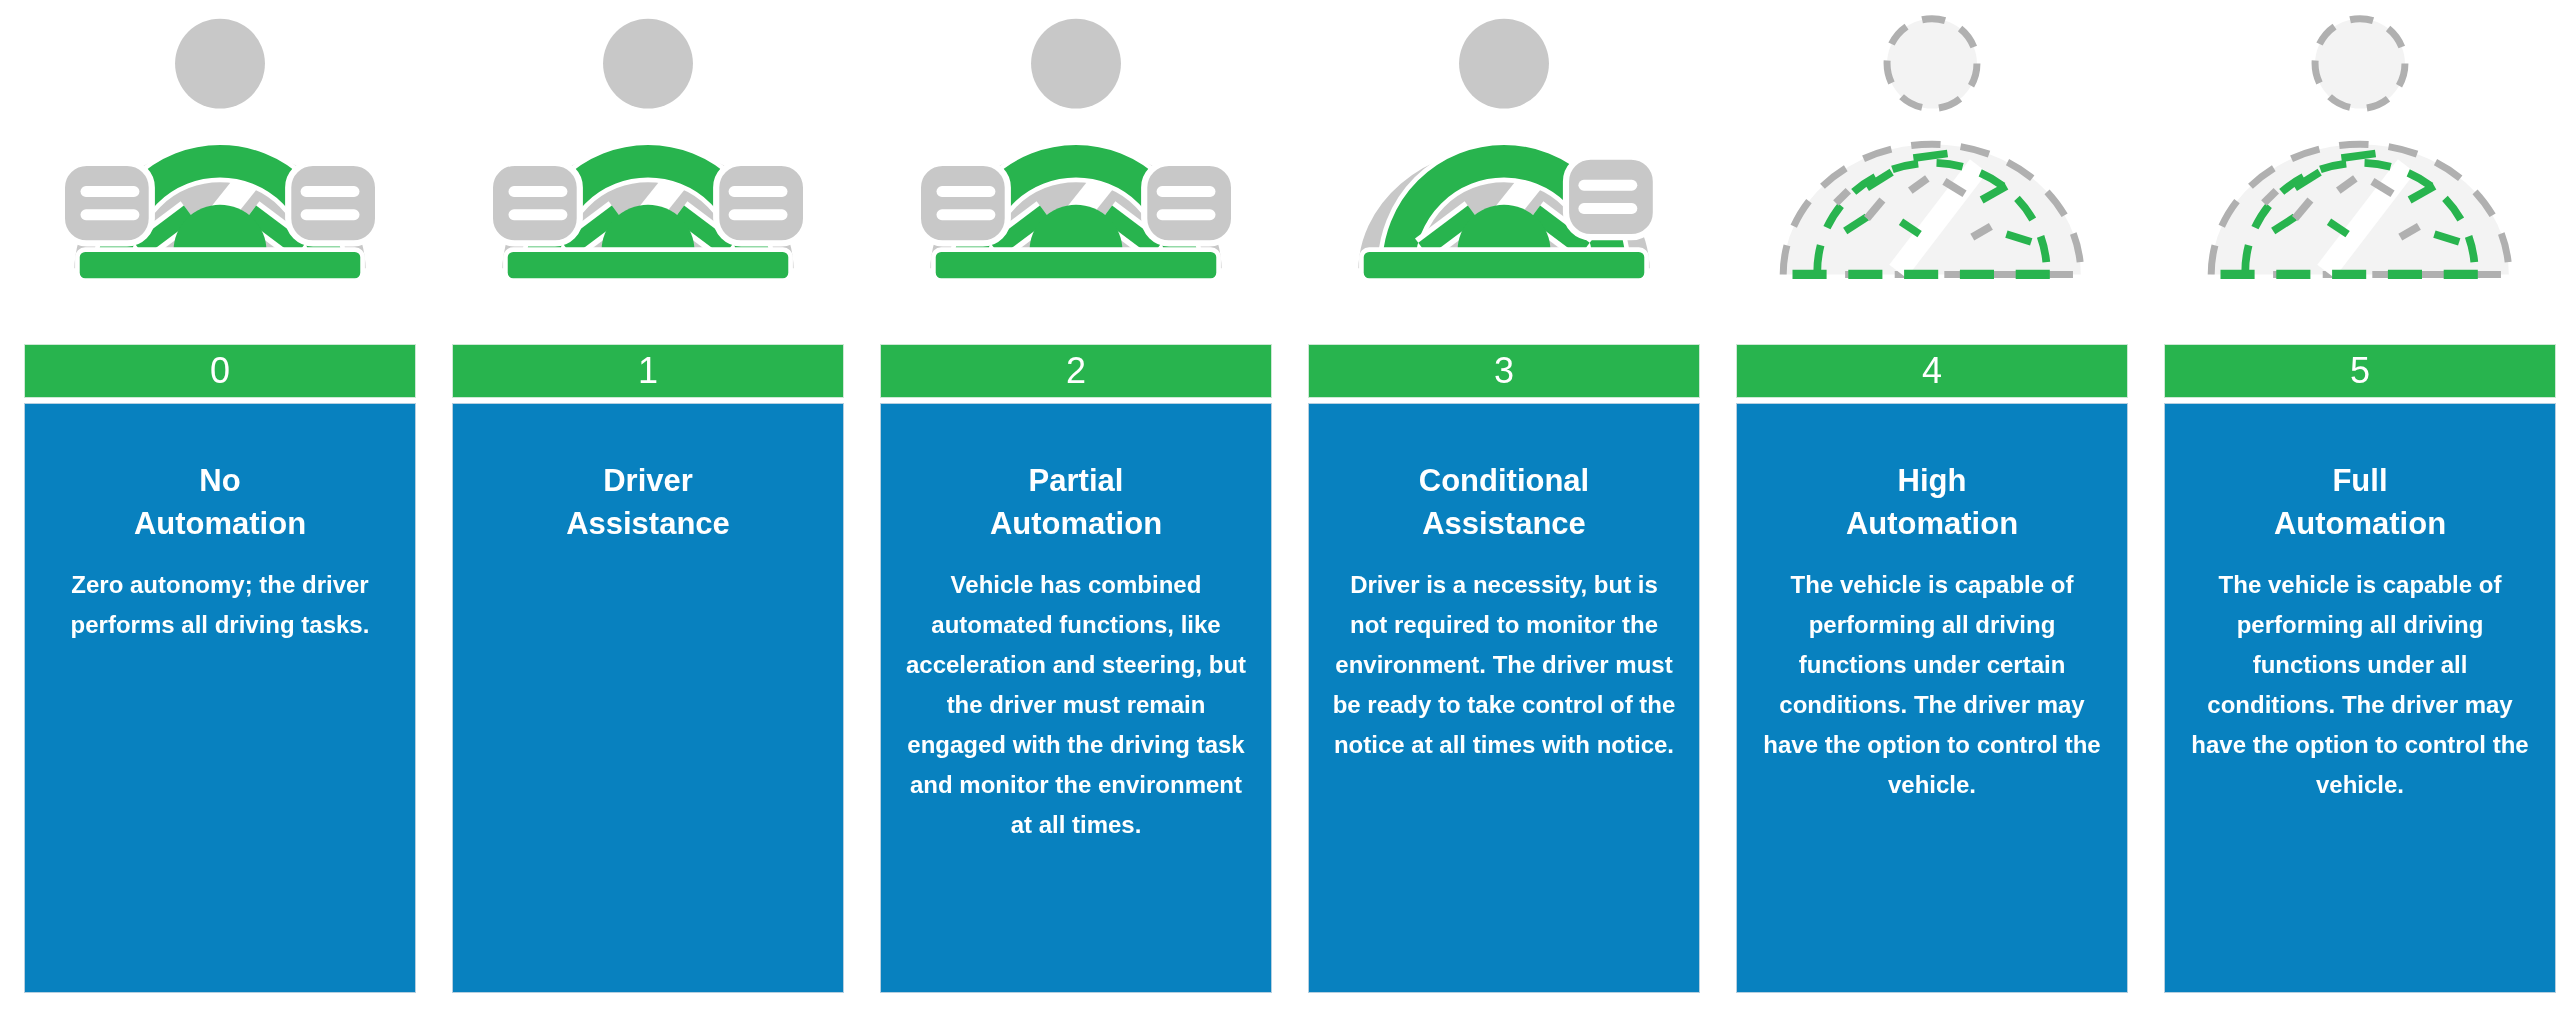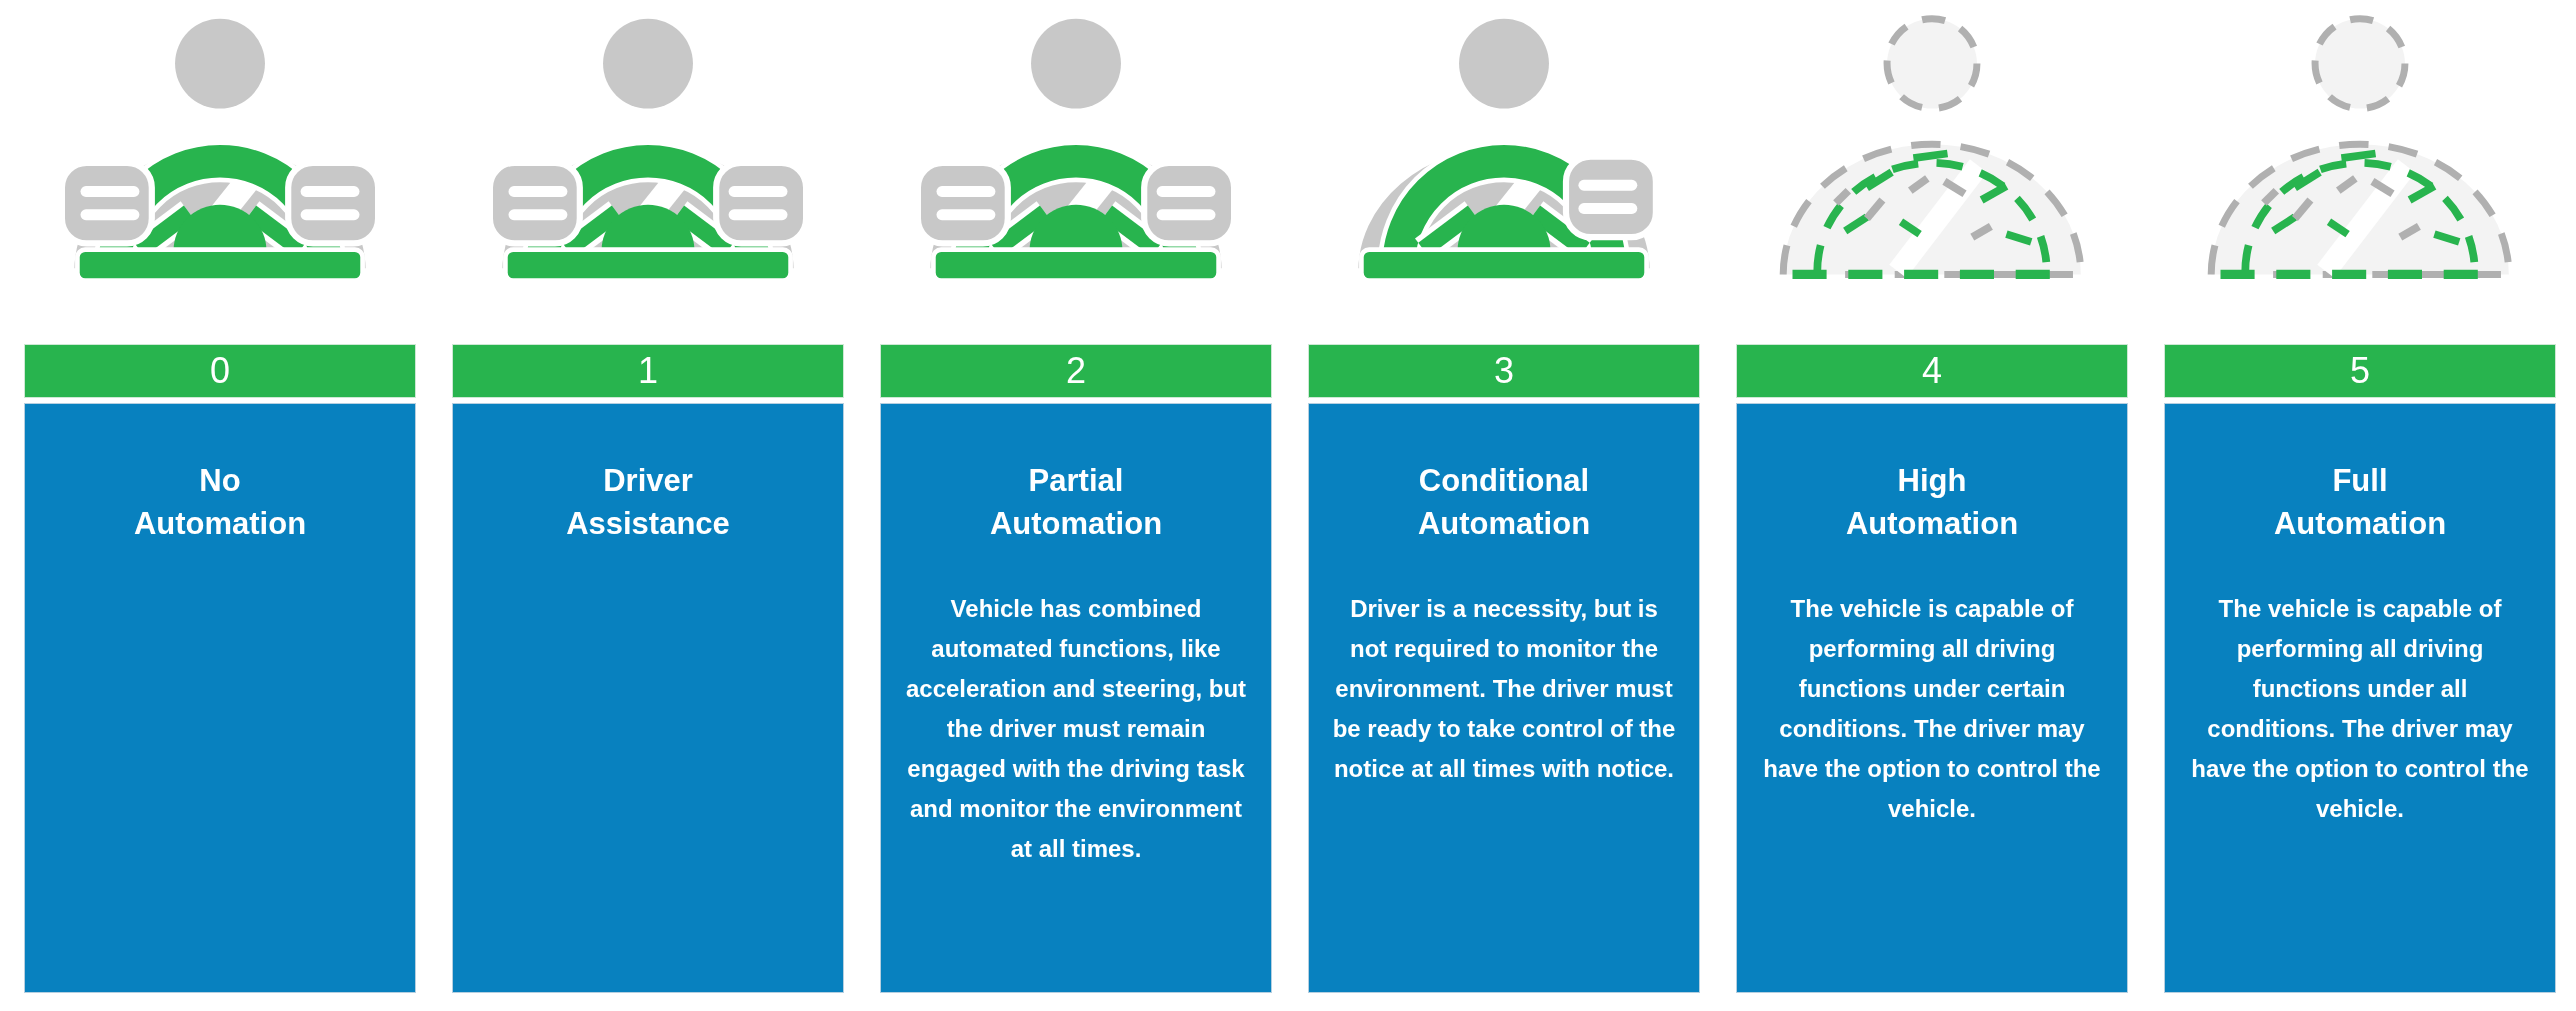--- a/index.html
+++ b/index.html
@@ -61,21 +61,21 @@
     border:1.7px solid var(--card-border);
     color:var(--text-white);
     text-align:center;
     padding:55px 22.5px 0 22.5px;
   }
   .level-title{
     font-size:31px;
     line-height:43px;
     font-weight:700;
     white-space:pre-line;
-    margin-bottom:44px;
+    margin-bottom:20px;
   }
   .level-description{
     font-size:24px;
     line-height:40px;
     font-weight:700;
   }
 </style>
 </head>
 <body>
 
@@ -104,20 +104,21 @@
       <rect x="172" y="126" width="38" height="7" rx="3.5" fill="#fff"></rect>
     </g>
   </svg>
       </div>
     <div class="level-header">
       <span>0</span>
     </div>
     <div class="level-card">
       <div class="level-title">No
 Automation</div>
+      <div class="level-description">Zero autonomy; the driver performs all driving tasks.</div>
     </div>
   </div>
     <div class="column">
     <div class="icon-area">
         <svg viewBox="0 0 240 180" aria-hidden="true">
     <circle cx="120" cy="32" r="29" style="fill:var(--icon-gray)"></circle>
     <path d="M 24 166 A 96 82 0 0 1 216 166 Z" style="fill:var(--icon-gray);stroke:#fff" stroke-width="4"></path>
     <line x1="148" y1="95" x2="96" y2="160" stroke="#fff" stroke-width="16"></line>
     <path d="M 40 163 A 80 80 0 0 1 200 163 L 176 163 A 56 56 0 0 0 64 163 Z" style="fill:var(--green);stroke:#fff" stroke-width="3"></path>
     <line x1="68" y1="152" x2="100" y2="128" stroke="#fff" stroke-width="18"></line>
@@ -198,21 +199,21 @@
       <rect x="168" y="107" width="38" height="7" rx="3.5" fill="#fff"></rect>
       <rect x="168" y="122" width="38" height="7" rx="3.5" fill="#fff"></rect>
     </g>
   </svg>
       </div>
     <div class="level-header">
       <span>3</span>
     </div>
     <div class="level-card">
       <div class="level-title">Conditional
-Automation</div>
+Assistance</div>
       <div class="level-description">Driver is a necessity, but is not required to monitor the environment. The driver must be ready to take control of the notice at all times with notice.</div>
     </div>
   </div>
     <div class="column">
     <div class="icon-area">
         <svg viewBox="0 0 240 180" aria-hidden="true">
     <circle cx="120" cy="32" r="29" style="fill:var(--ghost-fill);stroke:var(--ghost-stroke)" stroke-width="4.5" stroke-dasharray="15 11"></circle>
     <path d="M 24 168 A 96 84 0 0 1 216 168 Z" style="fill:var(--ghost-fill);stroke:var(--ghost-stroke)" stroke-width="4.5" stroke-dasharray="19 13"></path>
     <line x1="150" y1="98" x2="98" y2="166" stroke="#fff" stroke-width="14"></line>
     <path d="M 46 166 A 74 70 0 0 1 194 166" fill="none" style="stroke:var(--green)" stroke-width="5" stroke-dasharray="17 12"></path>

